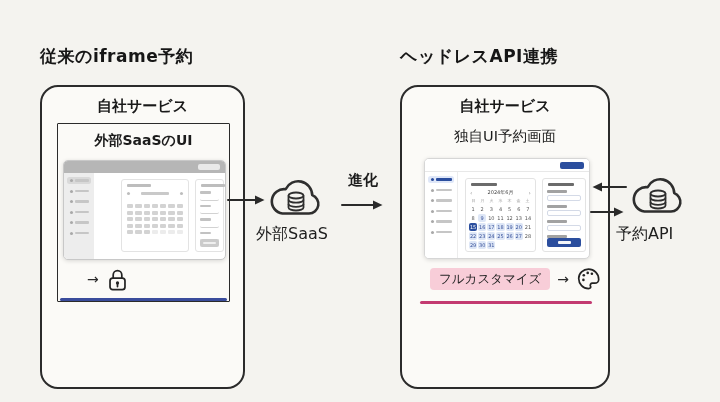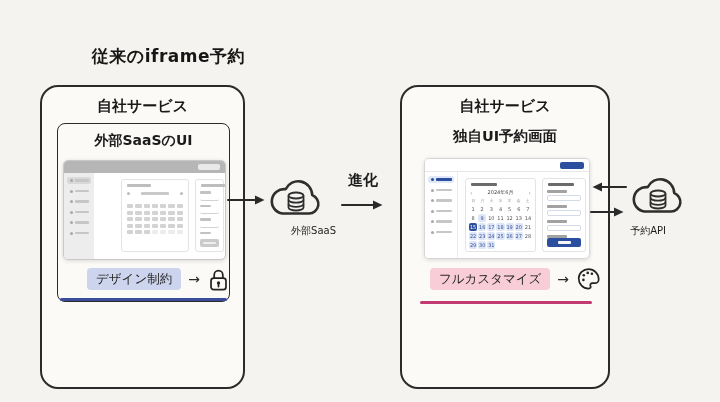--- a/index.html
+++ b/index.html
@@ -4,45 +4,45 @@
 <style>
   * { box-sizing: border-box; margin: 0; padding: 0; }
   html,body { background:#e9e8e5; }
   .canvas {
     position: relative; width: 720px; height: 402px;
     background: #f4f3ef; overflow: hidden;
     font-family: "DejaVu Sans", sans-serif; color: #1e1e1e;
   }
   
   .section-title {
-    position: absolute; top: 45px; text-align: right;
+    position: absolute; top: 45px; text-align: left;
     font-size: 17px; font-weight: bold; color: #161616; letter-spacing: .5px;
   }
   .t-left { left: 40px; width: 205px; }
   .t-right { left: 400px; width: 210px; }
 
   
   .outer-box {
     position: absolute; top: 85px; height: 304px;
     background: #fbfaf7; border: 2px solid #2b2b2b; border-radius: 18px;
   }
   .b-left { left: 40px; width: 205px; }
   .b-right { left: 400px; width: 210px; }
   .box-label { position: absolute; top: 10px; left:0; right:0; text-align:center;
     font-size: 15px; font-weight: 600; color:#191919; }
 
   
   .inner-box {
     position:absolute; left:15px; top:36px; width:173px; height:179px;
-    border:1.5px solid #2b2b2b; border-radius:8px; background:#fbfaf7;
+    border:1.5px solid #2b2b2b; border-radius:1px; background:#fbfaf7;
   }
   .inner-label { position:absolute; top:8px; left:0; right:0; text-align:center;
     font-size:14px; font-weight:600; color:#1b1b1b; }
   .screen-label { position:absolute; top:40px; left:0; right:0; text-align:center;
-    font-size:14.5px; font-weight:700; color:#1b1b1b; }
+    font-size:14.5px; font-weight:400; color:#1b1b1b; }
 
   
   .mock {
     position:absolute; background:#fff; border:1px solid #c8c8c8; border-radius:5px;
     box-shadow: 0 1px 4px rgba(0,0,0,.14); overflow:hidden;
   }
   .mock-left  { left:5px;  top:36px; width:163px; height:100px; }
   .mock-right { left:22px; top:71px; width:166px; height:101px; border-color:#d6d6d6; }
 
   .mock-top { position:absolute; left:0; right:0; top:0; height:12px;
@@ -139,36 +139,37 @@
 
   
   .underline { position:absolute; height:3px; border-radius:2px; }
   .ul-left  { left:2px; right:2px; bottom:0px; background:#3a4c9c; }
   .ul-right { left:18px; top:214px; width:172px; background:#c33a71; }
 
   
   .cloud { position:absolute; }
   .cloud-mid   { left:266px; top:175px; }
   .cloud-right { left:628px; top:173px; }
-  .cloud-label { position:absolute; text-align:right; font-size:10px; color:#1d1d1d; }
+  .cloud-label { position:absolute; text-align:left; font-size:16px; color:#1d1d1d; }
   .cl-mid   { left:256px; top:224px; width:80px; }
-  .cl-right { left:586px; top:224px; width:80px; }
+  .cl-right { left:616px; top:224px; width:80px; }
 
   .evolution-label { position:absolute; left:339px; top:171px; width:48px;
     text-align:center; font-size:15px; font-weight:600; color:#1d1d1d; }
 
   .arrows-overlay { position:absolute; inset:0; pointer-events:none; z-index:6; }
   .icon-svg { display:block; }
 </style>
 </head>
 <body>
 
 <div class="canvas">
 
   <div class="section-title t-left">従来のiframe予約</div>
+  <div class="section-title t-right">ヘッドレスAPI連携</div>
 
   <div class="outer-box b-left">
     <div class="box-label">自社サービス</div>
 
     <div class="inner-box">
       <div class="inner-label">外部SaaSのUI</div>
 
       <div class="mock mock-left">
         <div class="mock-top">
           <div class="mock-btn"></div>
@@ -267,21 +268,20 @@
               </div>
             <div class="panel-btn">
                 <span class="bar"></span>
               </div>
           </div>
         </div>
       </div>
 
 
       <div class="badge-row br-left">
-        <span class="badge" style="background-color: rgb(205, 212, 238);">デザイン制約</span>
         <span class="arrow-glyph">→</span>
         <svg class="icon-svg" width="23" height="25" viewBox="0 0 24 26">
           <path d="M7.5 11.5 V8.2 a4.5 4.5 0 0 1 9 0 V11.5" fill="none" stroke="#232323" stroke-width="1.8" stroke-linecap="round"></path>
           <rect x="4.2" y="11.5" width="15.6" height="12" rx="2.8" fill="#fbfaf7" stroke="#232323" stroke-width="1.8"></rect>
           <circle cx="12" cy="16.6" r="1.7" fill="#232323"></circle>
           <path d="M12 17.8 v2.6" stroke="#232323" stroke-width="1.8" stroke-linecap="round"></path>
         </svg>
       </div>
 
       <div class="underline ul-left" style="background-color: rgb(58, 76, 156);"></div>

